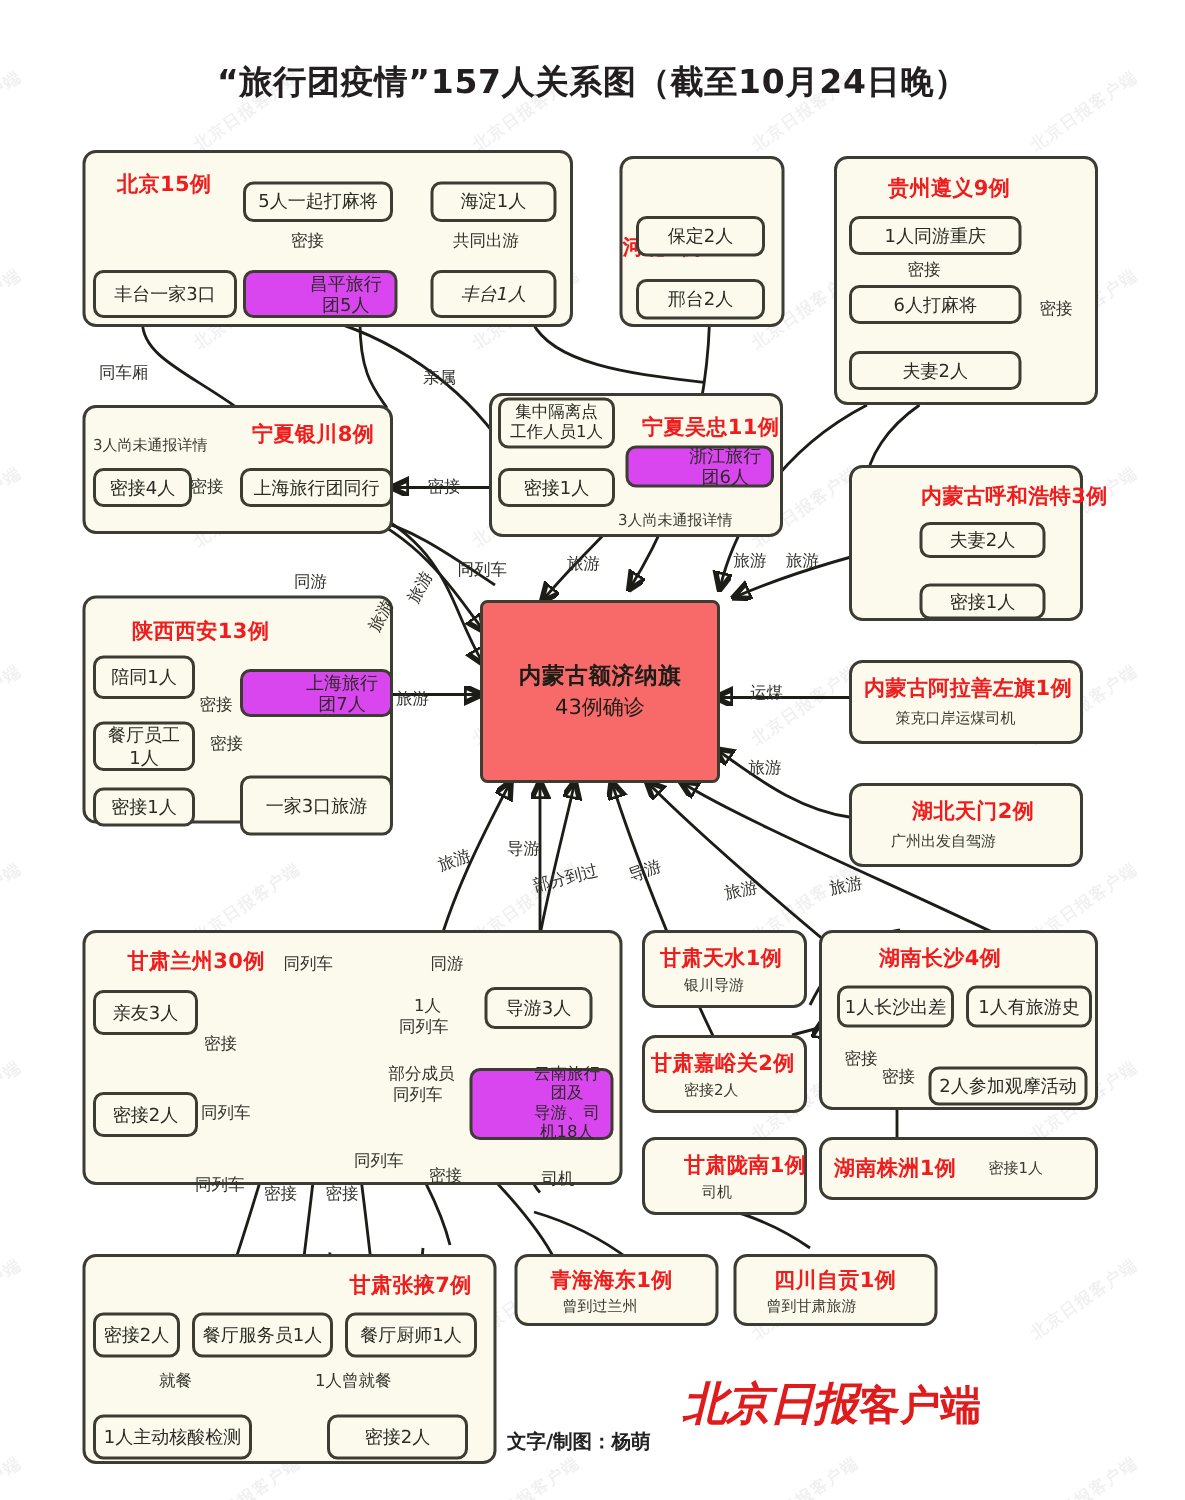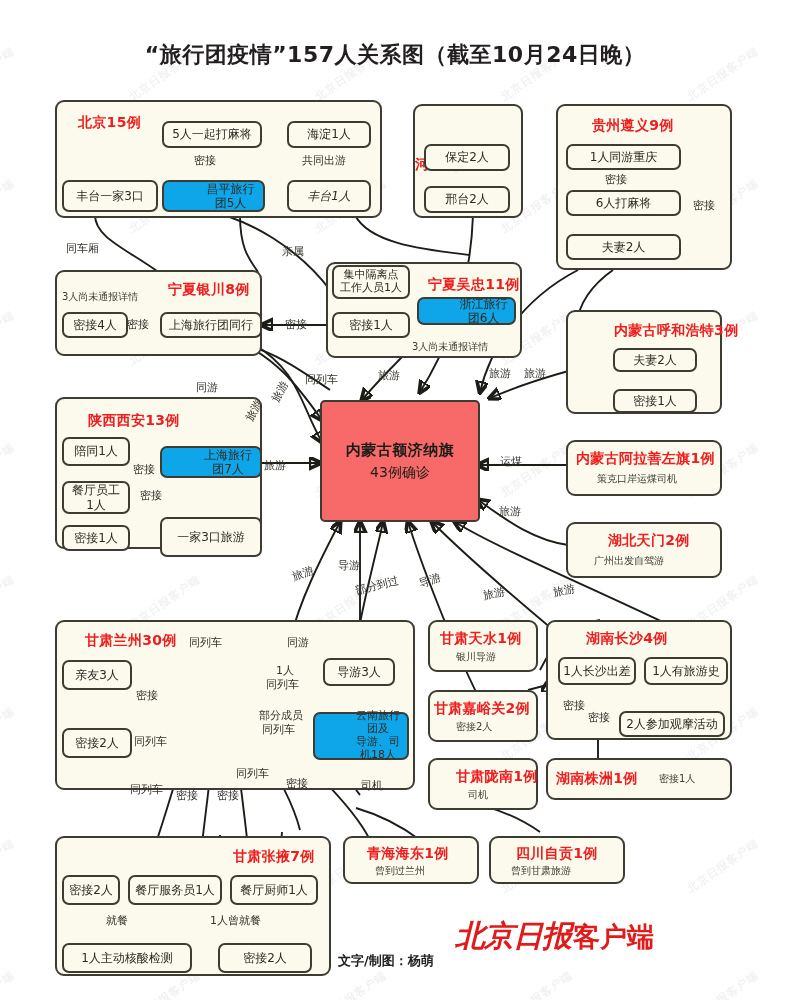--- a/index.html
+++ b/index.html
@@ -36,21 +36,21 @@
     position:absolute;color:#3a3a32;font-size:10px;white-space:nowrap;
   }
 
   
   .node{
     position:absolute;box-sizing:border-box;background:#fbfaec;
     border:2px solid #3c3c32;border-radius:7px;
     display:flex;align-items:center;justify-content:center;text-align:center;
     font-size:12px;color:#2b2b24;line-height:1.18;padding:2px 3px;
   }
-  .node.orange{background:#0ea5e9;border-color:#3c3c32;padding-left:37px;}
+  .node.orange{background:#d946ef;border-color:#3c3c32;padding-left:37px;}
   .node.hub{
     background:#f86a6a;border:2.5px solid #3c3c32;border-radius:5px;
     flex-direction:column;color:#1d1d18;
   }
   .hub .l1{font-size:15px;font-weight:700;letter-spacing:.5px;}
   .hub .l2{font-size:14px;margin-top:4px;}
 
   
   .elab{
     position:absolute;font-size:11px;color:#33332c;white-space:nowrap;
@@ -360,21 +360,21 @@
 
   <div class="grp" style="left:546px;top:758px;width:186px;height:42px;"></div>
   <div class="grp-title" style="left:556px;top:770px;">湖南株洲1例</div>
   <div class="grp-note" style="left:659px;top:772px;">密接1人</div>
 
   <div class="grp" style="left:55px;top:836px;width:276px;height:140px;"></div>
   <div class="grp-title" style="left:233px;top:848px;">甘肃张掖7例</div>
   <div class="node" style="left:62px;top:875px;width:58px;height:30px;">密接2人</div>
   <div class="node" style="left:128px;top:875px;width:94px;height:30px;">餐厅服务员1人</div>
   <div class="node" style="left:230px;top:875px;width:88px;height:30px;">餐厅厨师1人</div>
-  <div class="node" style="left:62px;top:943px;width:130px;height:30px;">1人主动核酸检测</div>
+  <div class="node" style="left:62px;top:943px;width:106px;height:30px;">1人主动核酸检测</div>
   <div class="node" style="left:218px;top:943px;width:94px;height:30px;">密接2人</div>
   <div class="elab" style="left:106px;top:915px;">就餐</div>
   <div class="elab" style="left:210px;top:915px;">1人曾就餐</div>
 
   <div class="grp" style="left:343px;top:836px;width:136px;height:48px;"></div>
   <div class="grp-title" style="left:367px;top:845px;">青海海东1例</div>
   <div class="grp-note" style="left:375px;top:864px;">曾到过兰州</div>
 
   <div class="grp" style="left:489px;top:836px;width:136px;height:48px;"></div>
   <div class="grp-title" style="left:516px;top:845px;">四川自贡1例</div>

